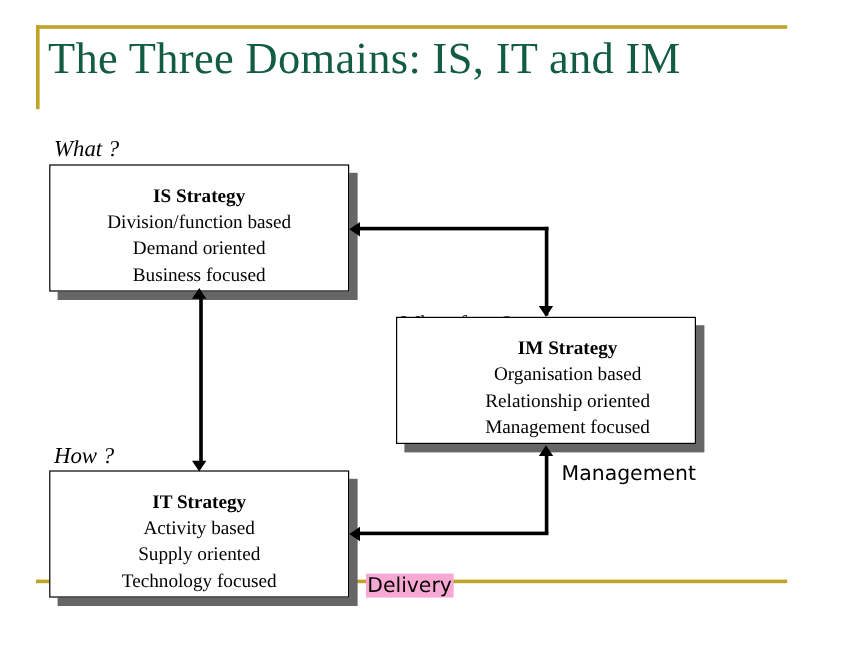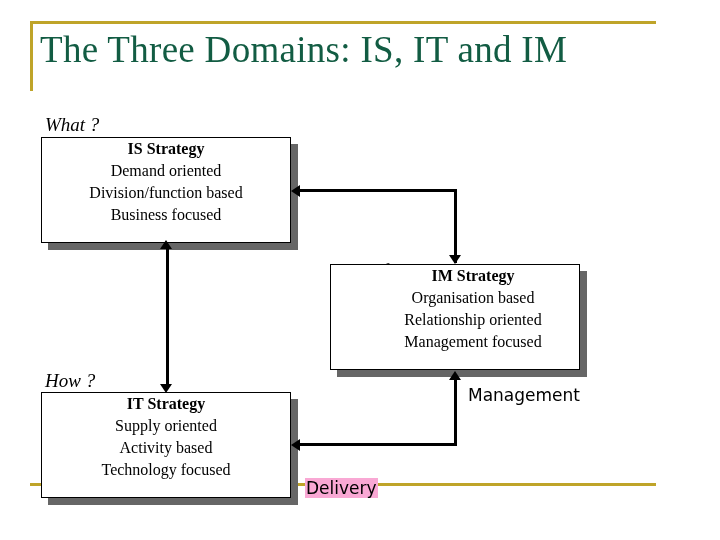--- a/index.html
+++ b/index.html
@@ -89,21 +89,21 @@
     box-sizing: border-box;
     text-align: center;
     font-family: "Liberation Serif", "DejaVu Serif", serif;
     color: #000000;
     z-index: 5;
   }
   .box .box-title {
     font-weight: bold;
     font-size: 16px;
     line-height: 22px;
-    margin-top: 0;
+    margin-top: 15px;
   }
   .box .box-line {
     font-size: 16px;
     line-height: 22px;
   }
   #box-is { left: 41px;  top: 137px; width: 250px; height: 106px; }
   #box-im { left: 330px; top: 264px; width: 250px; height: 106px; padding-left: 36px; }
   #box-it { left: 41px;  top: 392px; width: 250px; height: 106px; text-align: center; }
 
   
@@ -154,32 +154,32 @@
   <div class="arrowhead ah-down" style="left:449px; top:255px;"></div>
 
   <div class="conn conn-v" style="left:454px; top:380px; height:64px;"></div>
   <div class="arrowhead ah-up" style="left:449px; top:371px;"></div>
 
   <div class="conn conn-h" style="left:300px; top:443px; width:157px;"></div>
   <div class="arrowhead ah-left" style="left:291px; top:439px;"></div>
 
   <div class="box" id="box-is">
     <div class="box-title">IS Strategy</div>
+    <div class="box-line">Division/function based</div>
     <div class="box-line">Demand oriented</div>
-    <div class="box-line">Division/function based</div>
     <div class="box-line">Business focused</div>
   </div>
 
   <div class="box" id="box-im">
     <div class="box-title">IM Strategy</div>
     <div class="box-line">Organisation based</div>
     <div class="box-line">Relationship oriented</div>
     <div class="box-line">Management focused</div>
   </div>
 
   <div class="box" id="box-it">
     <div class="box-title">IT Strategy</div>
+    <div class="box-line">Activity based</div>
     <div class="box-line">Supply oriented</div>
-    <div class="box-line">Activity based</div>
     <div class="box-line">Technology focused</div>
   </div>
 
 </div>
 
 </body></html>

